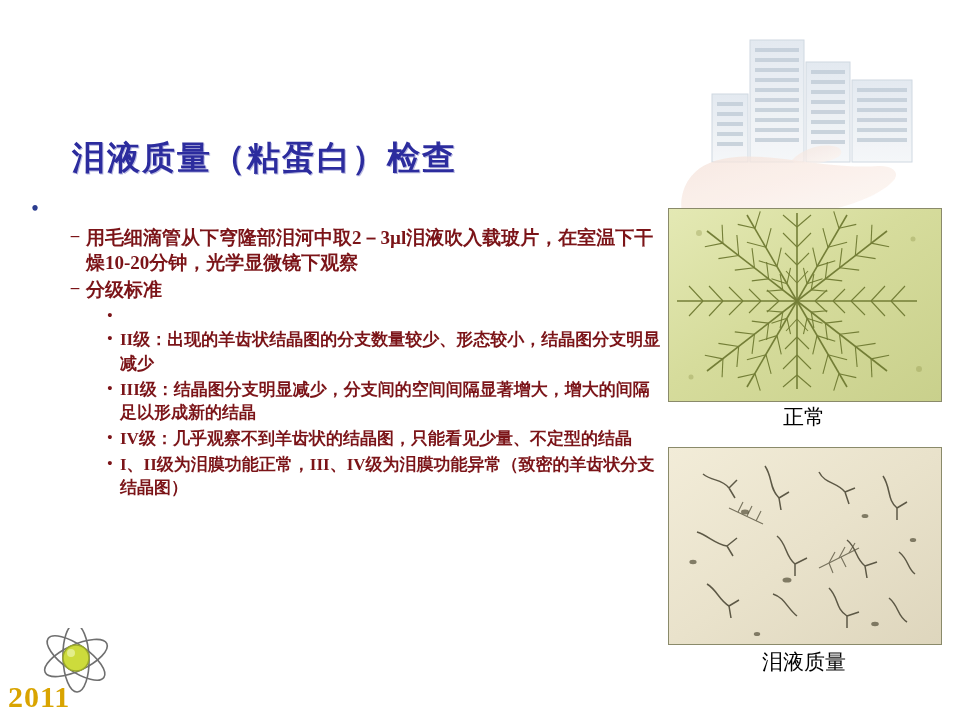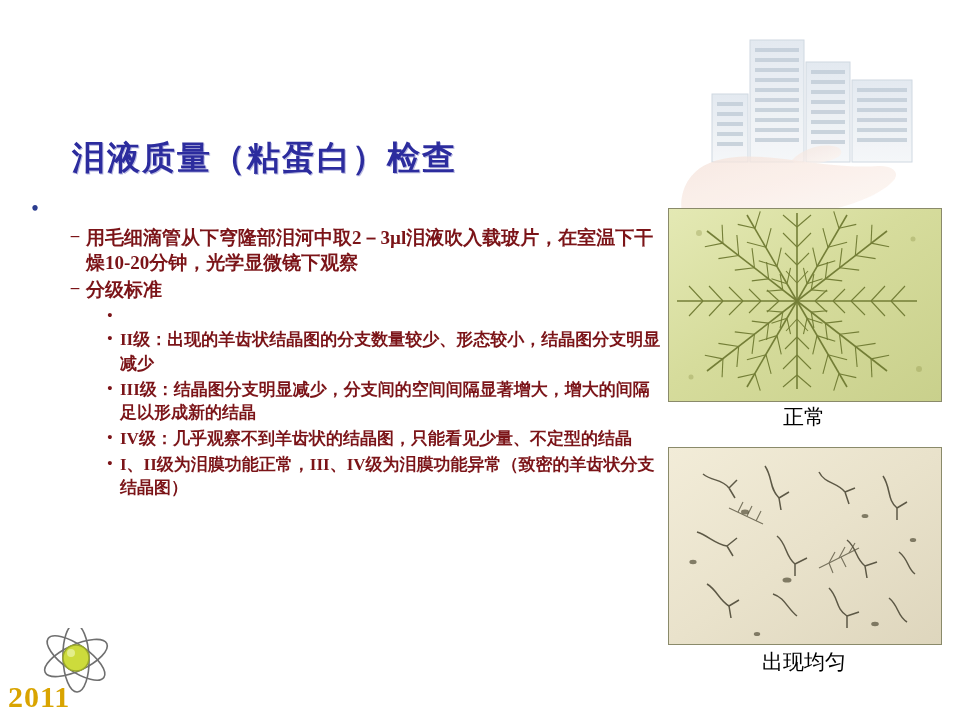--- a/index.html
+++ b/index.html
@@ -597,21 +597,21 @@
         <ellipse cx="76" cy="64" rx="4" ry="2.4"></ellipse>
         <ellipse cx="196" cy="68" rx="3.4" ry="2"></ellipse>
         <ellipse cx="118" cy="132" rx="4.5" ry="2.6"></ellipse>
         <ellipse cx="244" cy="92" rx="3.2" ry="2"></ellipse>
         <ellipse cx="24" cy="114" rx="3.6" ry="2.2"></ellipse>
         <ellipse cx="206" cy="176" rx="3.8" ry="2.2"></ellipse>
         <ellipse cx="88" cy="186" rx="3.2" ry="2"></ellipse>
       </g>
     </svg>
   </div>
-  <div class="caption cap-bottom">出现均匀</div>
+  <div class="caption cap-bottom">泪液质量</div>
 
   <svg class="logo" viewBox="0 0 130 86">
     <g stroke="#6f6f6f" fill="none" stroke-width="1.6">
       <ellipse cx="58" cy="30" rx="34" ry="13" transform="rotate(-25 58 30)"></ellipse>
       <ellipse cx="58" cy="30" rx="34" ry="13" transform="rotate(35 58 30)"></ellipse>
       <ellipse cx="58" cy="30" rx="34" ry="13" transform="rotate(88 58 30)"></ellipse>
     </g>
     <circle cx="58" cy="30" r="13" fill="#cddb3c" stroke="#9aa829" stroke-width="1.5"></circle>
     <circle cx="53" cy="25" r="4" fill="#e9f2a0" opacity="0.8"></circle>
   </svg>

